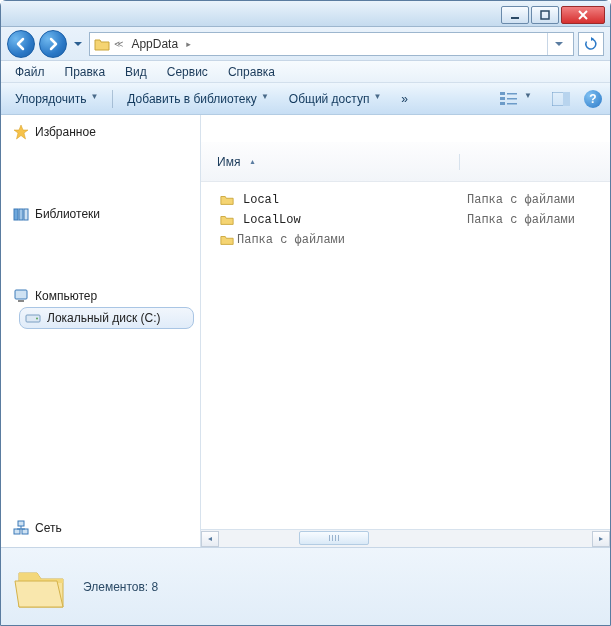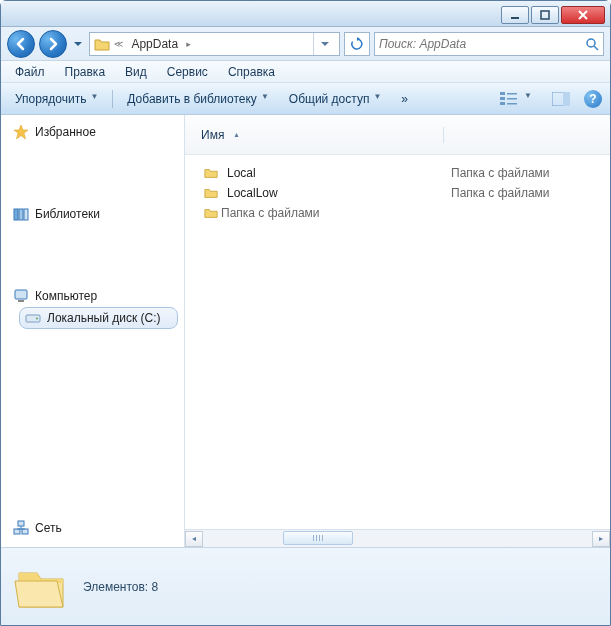--- a/index.html
+++ b/index.html
@@ -124,21 +124,21 @@
   width:18px; height:18px; border-radius:50%;
   background: radial-gradient(circle at 30% 30%, #7fc0f2, #2b79c7);
   color:#fff; display:flex; align-items:center; justify-content:center;
   font-weight:bold; font-size:12px;
 }
 .body {
   display:flex;
   height: calc(100% - 26px - 34px - 22px - 32px - 78px);
 }
 .sidebar {
-  width: 184px;
+  width: 200px;
   background: #fff;
   border-right: 1px solid #d7e2ed;
   padding: 6px 0;
   overflow: hidden;
   position: relative;
 }
 .sidebar .group { margin-bottom: 60px; padding: 0 6px; }
 .sidebar .node { display:flex; align-items:center; gap:6px; padding:3px 6px; color:#222; }
 .sidebar .node.selected {
   background: linear-gradient(to bottom,#f1f6fc,#e0ecf9);
@@ -153,27 +153,28 @@
   background:#fff;
 }
 .colheaders {
   height: 40px;
   border-bottom: 1px solid #e4e9ef;
   display:flex; align-items:center;
   padding: 0 8px;
   background: linear-gradient(to bottom,#fdfdfe,#f2f5f9);
   color:#1a3a5a;
   position: relative;
+  margin-top: 27px;
 }
 .colheaders .col { padding: 0 8px; }
 .colheaders .col.name { width: 250px; display:flex; align-items:center; gap:10px; }
 .colheaders .col.type { flex:1; }
 .colheaders .sortarrow { font-size:8px; color:#5a7ca0; }
 .colheaders .divider { width:1px; height:16px; background:#d7e2ed; }
-.filelist { flex:1; padding: 8px 0; overflow:hidden; }
+.filelist { flex:1; padding: 8px 0; overflow:hidden;font-family:Liberation Mono, monospace; }
 .filerow { display:flex; align-items:center; padding: 3px 8px; }
 .filerow .fico { width:20px; display:flex; justify-content:center; margin-left:8px; }
 .filerow .fname { width: 230px; padding-left: 6px; color:#222; }
 .filerow .ftype { flex:1; color:#666; }
 .hscroll {
   height: 18px;
   background: #f0f3f7;
   border-top: 1px solid #d7e2ed;
   display:flex; align-items:center;
   position: relative;
@@ -251,29 +252,20 @@
       </div>
     </div>
 
     <div class="refresh">
       <svg viewBox="0 0 14 14" width="14" height="14">
           <path d="M7 2 A5 5 0 1 1 2.5 4.5" fill="none" stroke="currentColor" stroke-width="1.5"></path>
           <path d="M7 0 L7 4 L10 2 Z" fill="currentColor"></path>
         </svg>
     </div>
 
-    <div class="searchbox">
-      <input placeholder="Поиск: AppData" style="">
-      <span class="sicon">
-        <svg viewBox="0 0 14 14" width="14" height="14">
-            <circle cx="6" cy="6" r="4" fill="none" stroke="currentColor" stroke-width="1.5"></circle>
-            <line x1="9" y1="9" x2="13" y2="13" stroke="currentColor" stroke-width="1.5"></line>
-          </svg>
-      </span>
-    </div>
   </div>
 
   <div class="menubar">
     <div class="mitem">Файл</div>
     <div class="mitem">Правка</div>
     <div class="mitem">Вид</div>
     <div class="mitem">Сервис</div>
     <div class="mitem">Справка</div>
   </div>
 

